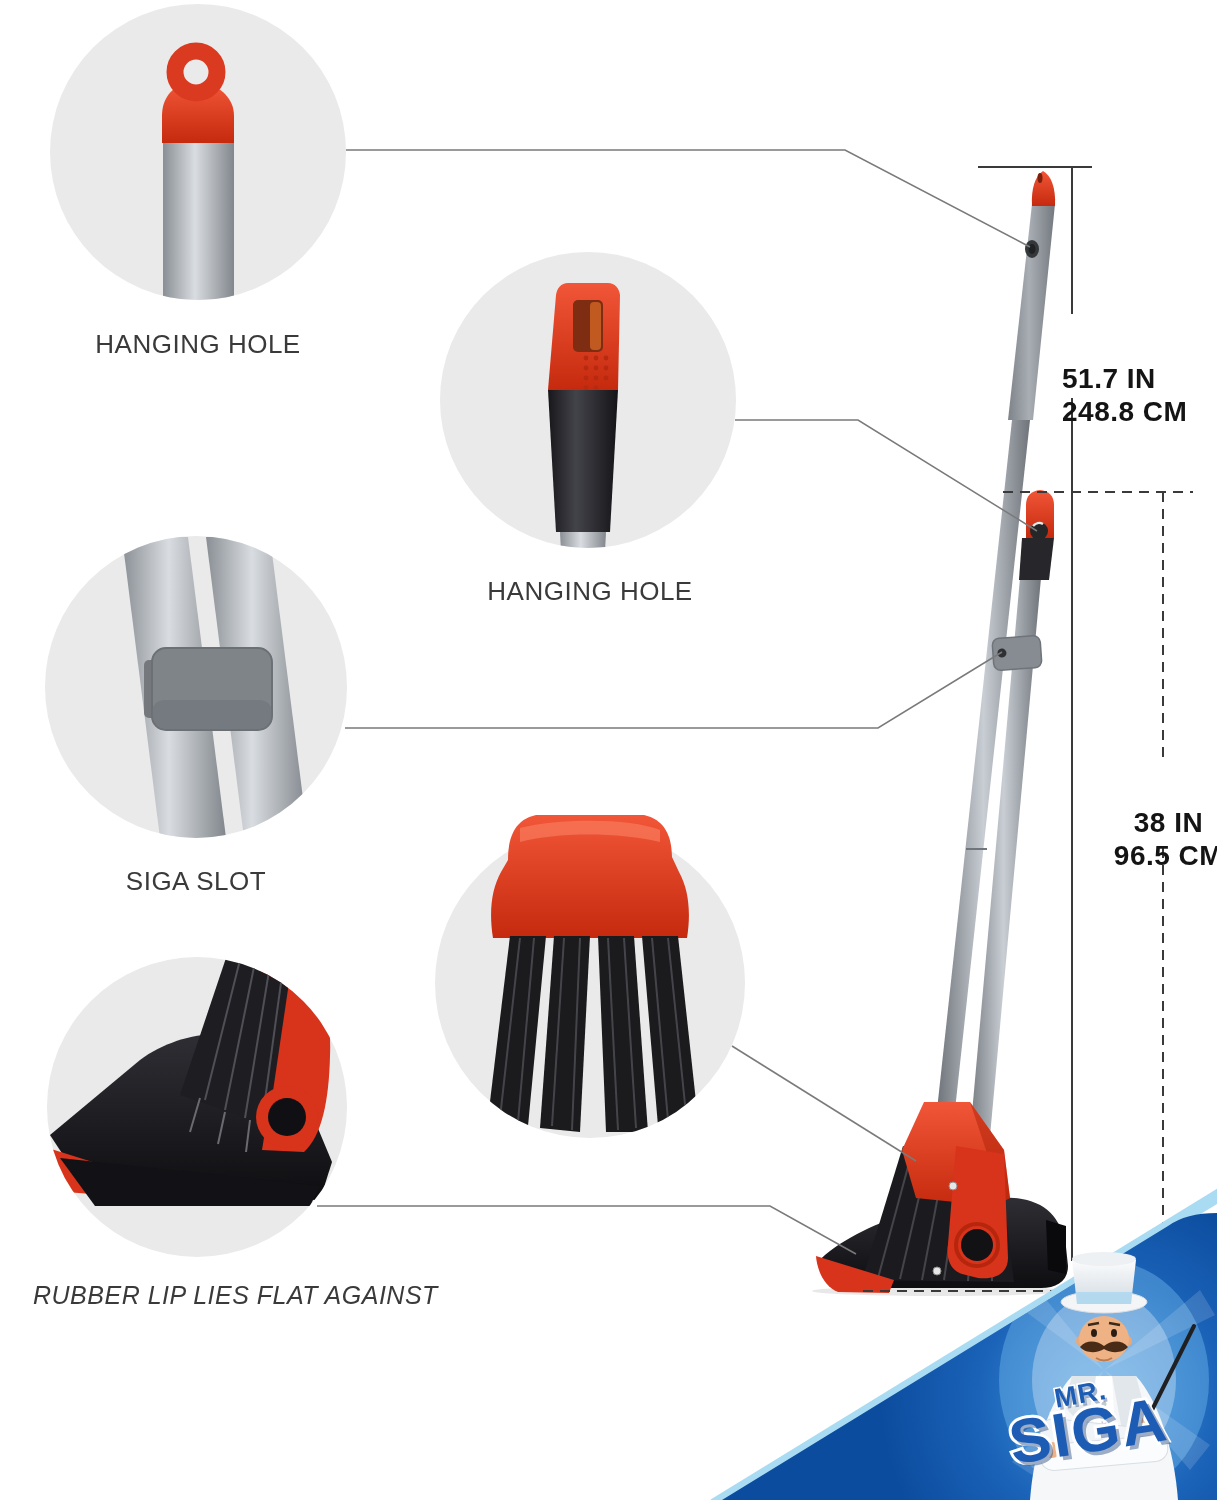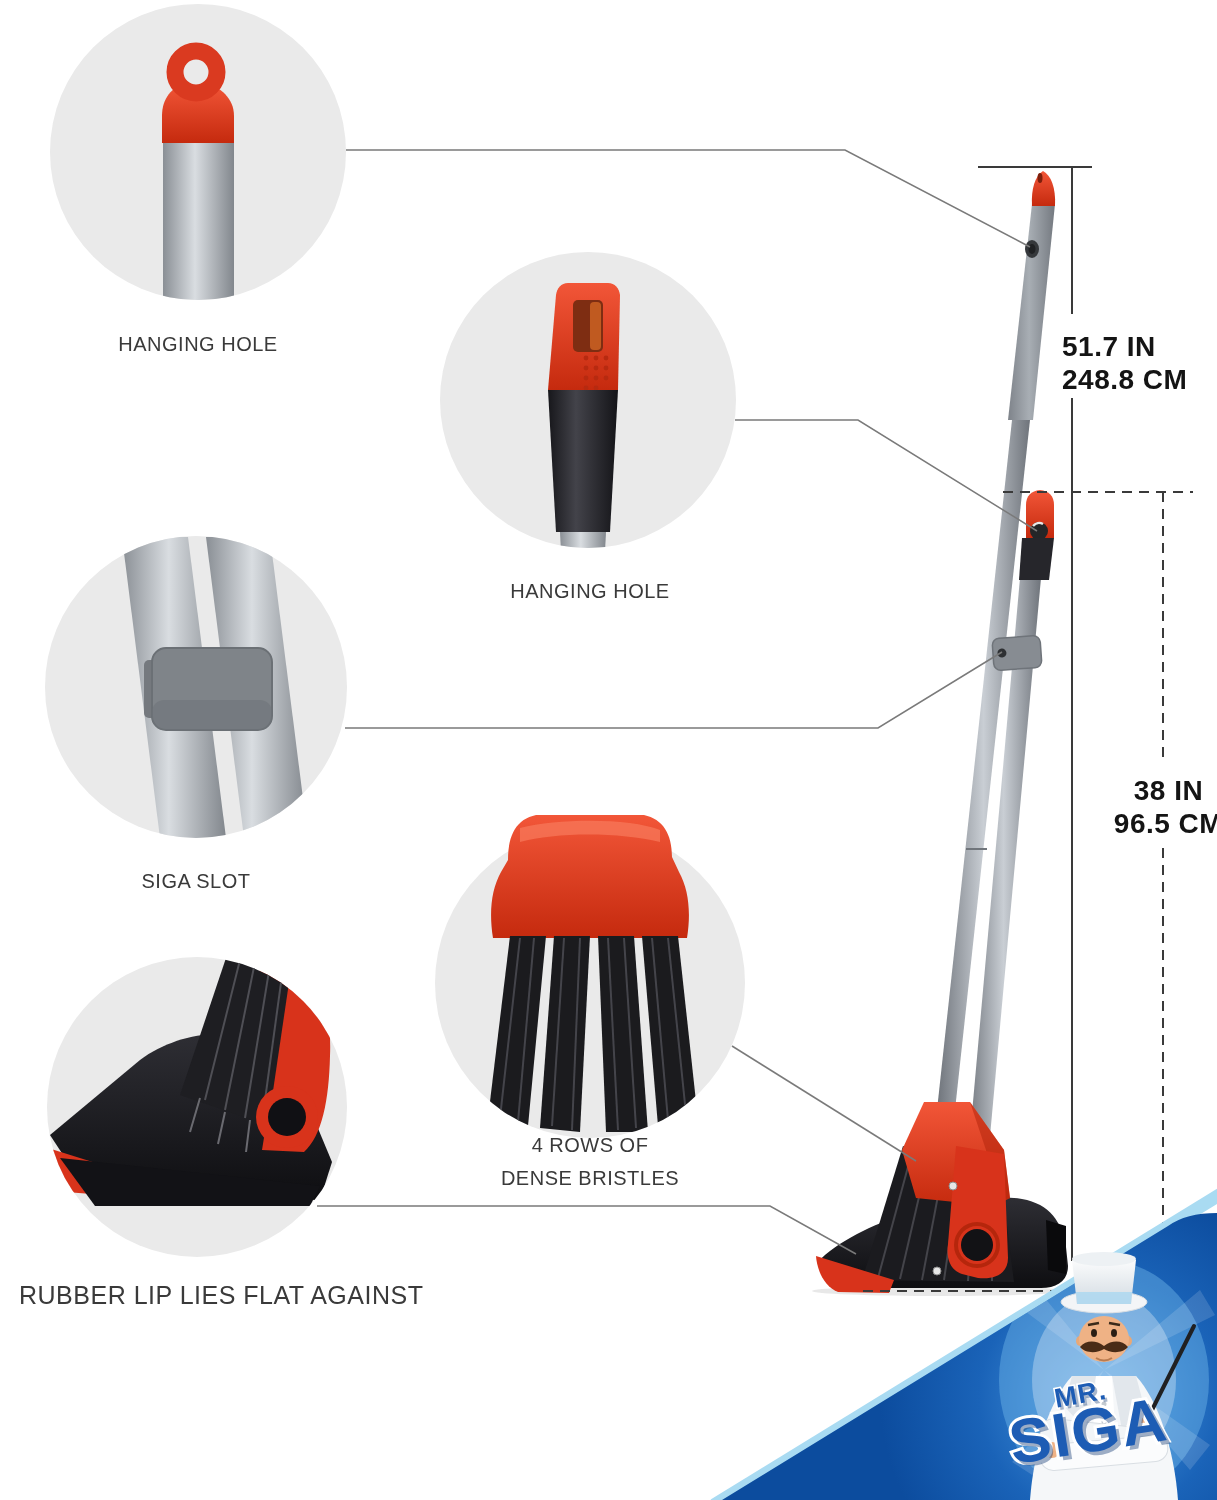--- a/index.html
+++ b/index.html
@@ -2,27 +2,27 @@
 <html><head>
 <meta charset="utf-8">
 <style>
   html,body{margin:0;padding:0;background:#ffffff;}
   .stage{
     position:relative;width:1217px;height:1500px;overflow:hidden;
     background:#ffffff;font-family:"Liberation Sans",sans-serif;
   }
   .stage svg{position:absolute;left:0;top:0;}
   .lbl{
-    position:absolute;font-size:20px;color:#3a3a3a;letter-spacing:.5px;
+    position:absolute;font-size:26px;color:#3a3a3a;letter-spacing:.5px;
     text-align:center;line-height:33px;white-space:nowrap;
   }
   .lbl.left{text-align:left;}
   .dim{
     position:absolute;font-size:28px;font-weight:bold;color:#141414;
-    line-height:33px;letter-spacing:.5px;white-space:nowrap;
+    line-height:33px;letter-spacing:.5px;white-space:nowrap;margin-top:32px;
   }
   .dim.center{text-align:center;}
   .brand-mr{
     position:absolute;left:1052px;top:1384px;z-index:5;
     font-size:27px;font-weight:900;color:#1d5cb4;letter-spacing:1px;
     -webkit-text-stroke:3px #ffffff;paint-order:stroke;
     transform:rotate(-10deg);transform-origin:0 0;
     text-shadow:2px 3px 0 rgba(10,50,110,.35);
   }
   .brand-siga{
@@ -294,25 +294,21 @@
       </g>
       <line x1="1194" y1="1326" x2="1146" y2="1422" stroke="#202022" stroke-width="4" stroke-linecap="round"></line>
       <circle cx="1146" cy="1424" r="8" fill="#EFB285"></circle>
     </g>
   </g>
 </svg>
 
   <div class="lbl" style="left:45px;top:328px;width:306px;">HANGING HOLE</div>
   <div class="lbl" style="left:437px;top:575px;width:306px;">HANGING HOLE</div>
   <div class="lbl" style="left:43px;top:865px;width:306px;">SIGA SLOT</div>
-  <div class="lbl" style="left:438px;top:1129px;width:304px;">
-    <div>4 ROWS OF</div>
-    <div>DENSE BRISTLES</div>
-  </div>
-  <div class="lbl left" style="left:19px;top:1279px;width:660px;font-size:25px;">
+  <div class="lbl left" style="left:33px;top:1279px;width:660px;font-size:25px;font-style:italic;">
     <div>RUBBER LIP LIES FLAT AGAINST</div>
   </div>
 
   <div class="dim" style="left:1062px;top:330px;">
     <div>51.7 IN</div>
     <div>248.8 CM</div>
   </div>
   <div class="dim center" style="left:1108px;top:774px;width:121px;">
     <div>38 IN</div>
     <div>96.5 CM</div>

